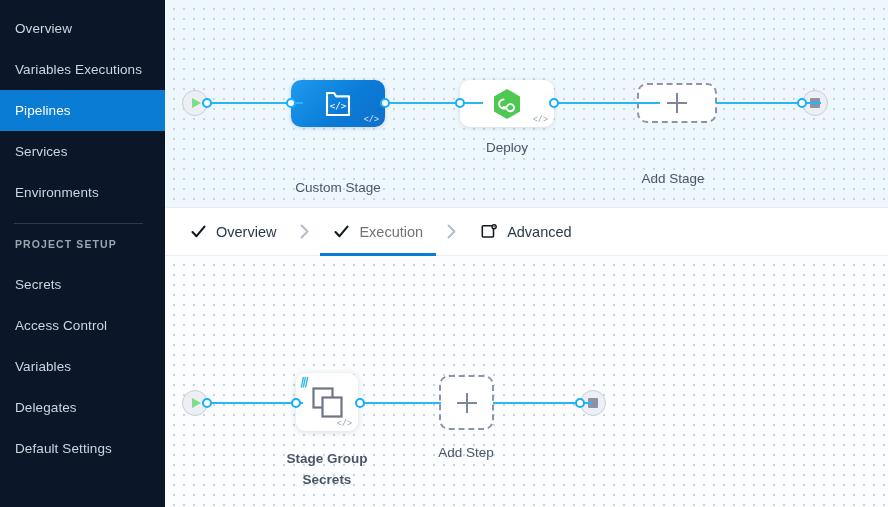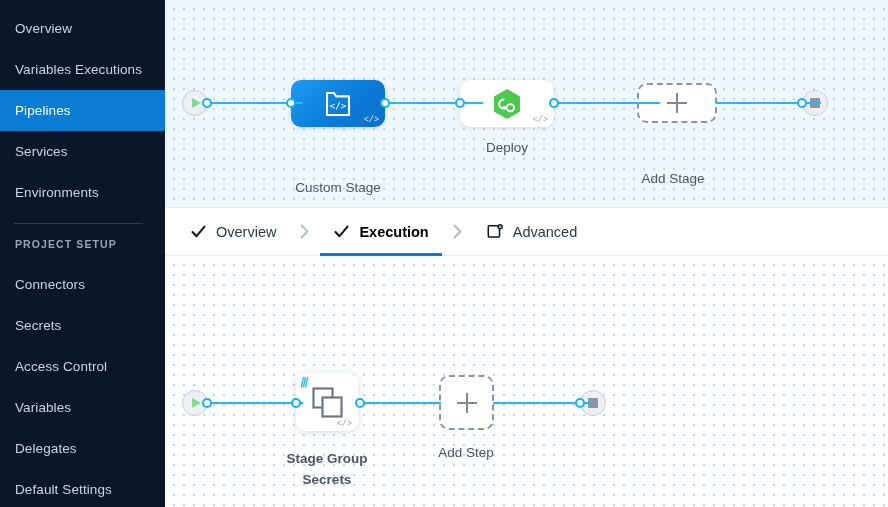--- a/index.html
+++ b/index.html
@@ -79,21 +79,21 @@
   }
   .tab {
     display: flex; align-items: center; gap: 9px;
     height: 48px;
     padding: 0 13px;
     font-size: 14.5px;
     color: #2b3a4a;
     cursor: pointer;
     position: relative;
   }
-  .tab.active { color: #000000; font-weight: bold; }
+  .tab.active { color: #737373; }
   .tab.active::after {
     content: "";
     position: absolute; left: 0; right: 0; bottom: 0;
     height: 3px; background: #0a7cd3;
   }
   .tab-sep {
     color: #b9c4d0;
     font-size: 16px;
     padding: 0 10px;
     display: flex; align-items: center;
@@ -224,23 +224,20 @@
       <span>Services</span>
     </div>
     <div class="nav-item">
       <span>Environments</span>
     </div>
 
     <div class="nav-divider"></div>
 
     <div class="nav-section">PROJECT SETUP</div>
 
-    <div class="nav-item">
-      <span>Connectors</span>
-    </div>
     <div class="nav-item">
       <span>Secrets</span>
     </div>
     <div class="nav-item">
       <span>Access Control</span>
     </div>
     <div class="nav-item">
       <span>Variables</span>
     </div>
     <div class="nav-item">

